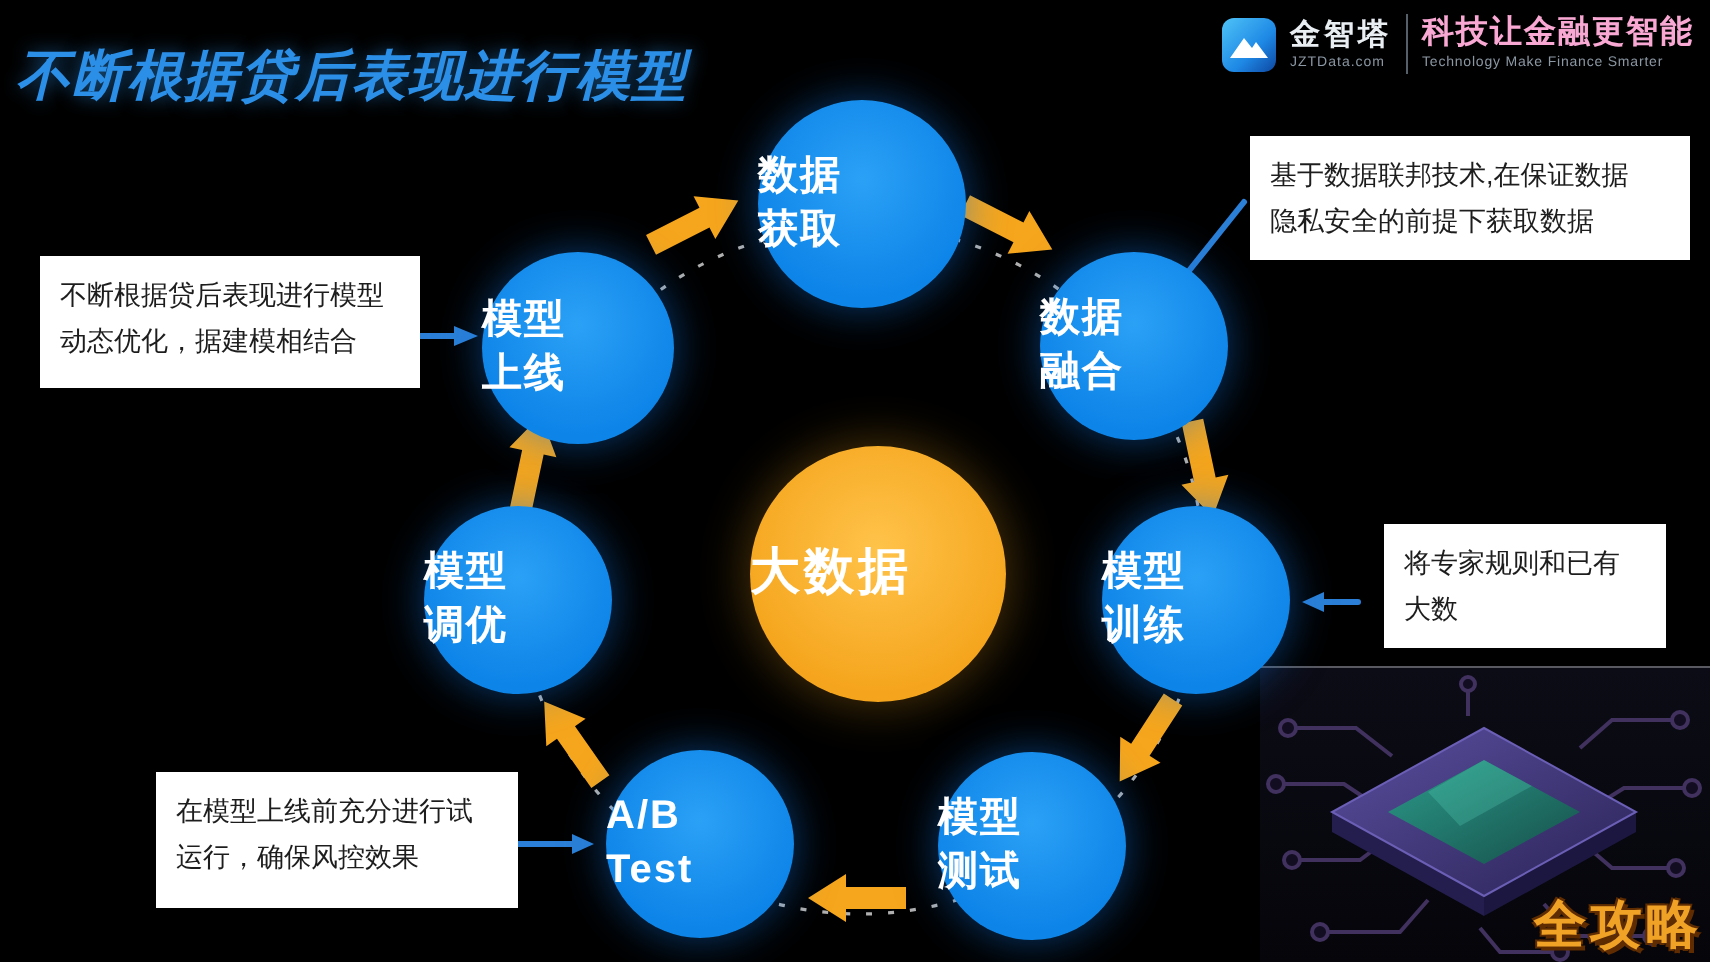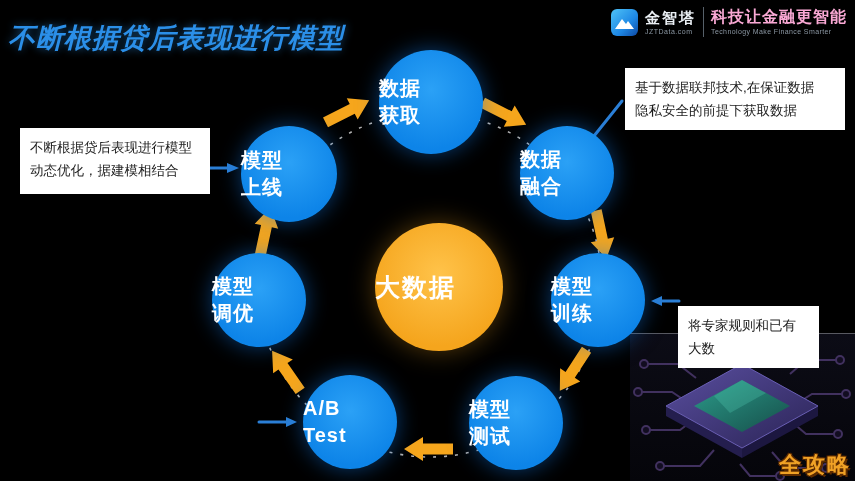--- a/index.html
+++ b/index.html
@@ -38,54 +38,54 @@
   .node.blue {
     background:radial-gradient(circle at 50% 38%, #2ba1f6, var(--node-blue,#0d84e8) 72%);
     box-shadow:0 0 22px rgba(18,120,230,.5);
     font-size:20px; line-height:1.35; letter-spacing:1px;
   }
   .node.center {
     background:radial-gradient(circle at 50% 40%, #ffc34a, var(--center-orange,#f5a51d) 72%);
     box-shadow:0 0 26px rgba(245,165,29,.35);
     font-size:25px; line-height:1.4; letter-spacing:2px;
   }
-  .n-c  { left:375px; top:223px; width:128px; height:128px; }
+  .n-c  { left:375px; top:223px; width:128px; height:128px;font-family:Liberation Mono, monospace; }
   .n-0  { left:379px; top:50px;  width:104px; height:104px; }
   .n-1  { left:520px; top:126px; width:94px;  height:94px;  }
   .n-2  { left:551px; top:253px; width:94px;  height:94px;  }
   .n-3  { left:469px; top:376px; width:94px;  height:94px;  }
   .n-4  { left:303px; top:375px; width:94px;  height:94px;  }
   .n-5  { left:212px; top:253px; width:94px;  height:94px;  }
   .n-6  { left:241px; top:126px; width:96px;  height:96px;  }
   
   .callout {
     position:absolute; background:#fff; color:#1d1d1d;
     font-size:13.5px; line-height:23px; padding:8px 10px 6px;
     box-sizing:border-box;
   }
   .co-tr { left:625px; top:68px;  width:220px; height:62px; }
   .co-l  { left:8px;   top:128px; width:190px; height:66px;margin-left:12px; }
-  .co-r  { left:678px; top:262px; width:141px; height:62px;margin-top:44px; }
+  .co-r  { left:692px; top:262px; width:141px; height:62px; }
   .co-bl { left:78px;  top:386px; width:181px; height:68px; }
   
   .overlay { position:absolute; left:0; top:0; }
   .ring { stroke:#cfcfcf; stroke-width:1.6; stroke-dasharray:3 8; fill:none; opacity:.85; }
   .flow-arrow { fill:var(--arrow-orange,#f6a61c); }
   .connector { stroke:var(--connector-blue,#2b7fd6); stroke-width:3; stroke-linecap:round; }
   .connector-head { fill:var(--connector-blue,#2b7fd6); }
   
   .chip-art {
     position:absolute; left:630px; top:333px; width:225px; height:148px;
     background:linear-gradient(180deg,#0c0c16,#05050a);
     border-top:1px solid rgba(190,192,205,.45);
   }
   
   .watermark {
     position:absolute; right:4px; bottom:1px;
-    font-size:22px; font-weight:bold; letter-spacing:2px;
+    font-size:26px; font-weight:bold; letter-spacing:2px;
     color:var(--watermark-gold,#f0a226);
     text-shadow:2px 2px 0 #5e2c00,-1px -1px 0 #5e2c00,1px -1px 0 #5e2c00,-1px 1px 0 #5e2c00;
   }
 </style>
 </head>
 <body>
 
 <div class="stage">
 
   <div class="chip-art">
@@ -194,20 +194,24 @@
     <div>基于数据联邦技术,在保证数据</div>
     <div>隐私安全的前提下获取数据</div>
   </div>
   <div class="callout co-l">
     <div>不断根据贷后表现进行模型</div>
     <div>动态优化，据建模相结合</div>
   </div>
   <div class="callout co-r">
     <div>将专家规则和已有大数</div>
   </div>
+  <div class="callout co-bl">
+    <div>在模型上线前充分进行试</div>
+    <div>运行，确保风控效果</div>
+  </div>
 
   <div class="title">不断根据贷后表现进行模型</div>
 
   <div class="logo">
     <div class="logo-icon">
       <svg width="19" height="13" viewBox="0 0 19 13">
         <polygon points="0,13 7,3 11,8 13,5 19,13" fill="#ffffff"></polygon>
       </svg>
     </div>
     <div class="logo-name-block">

